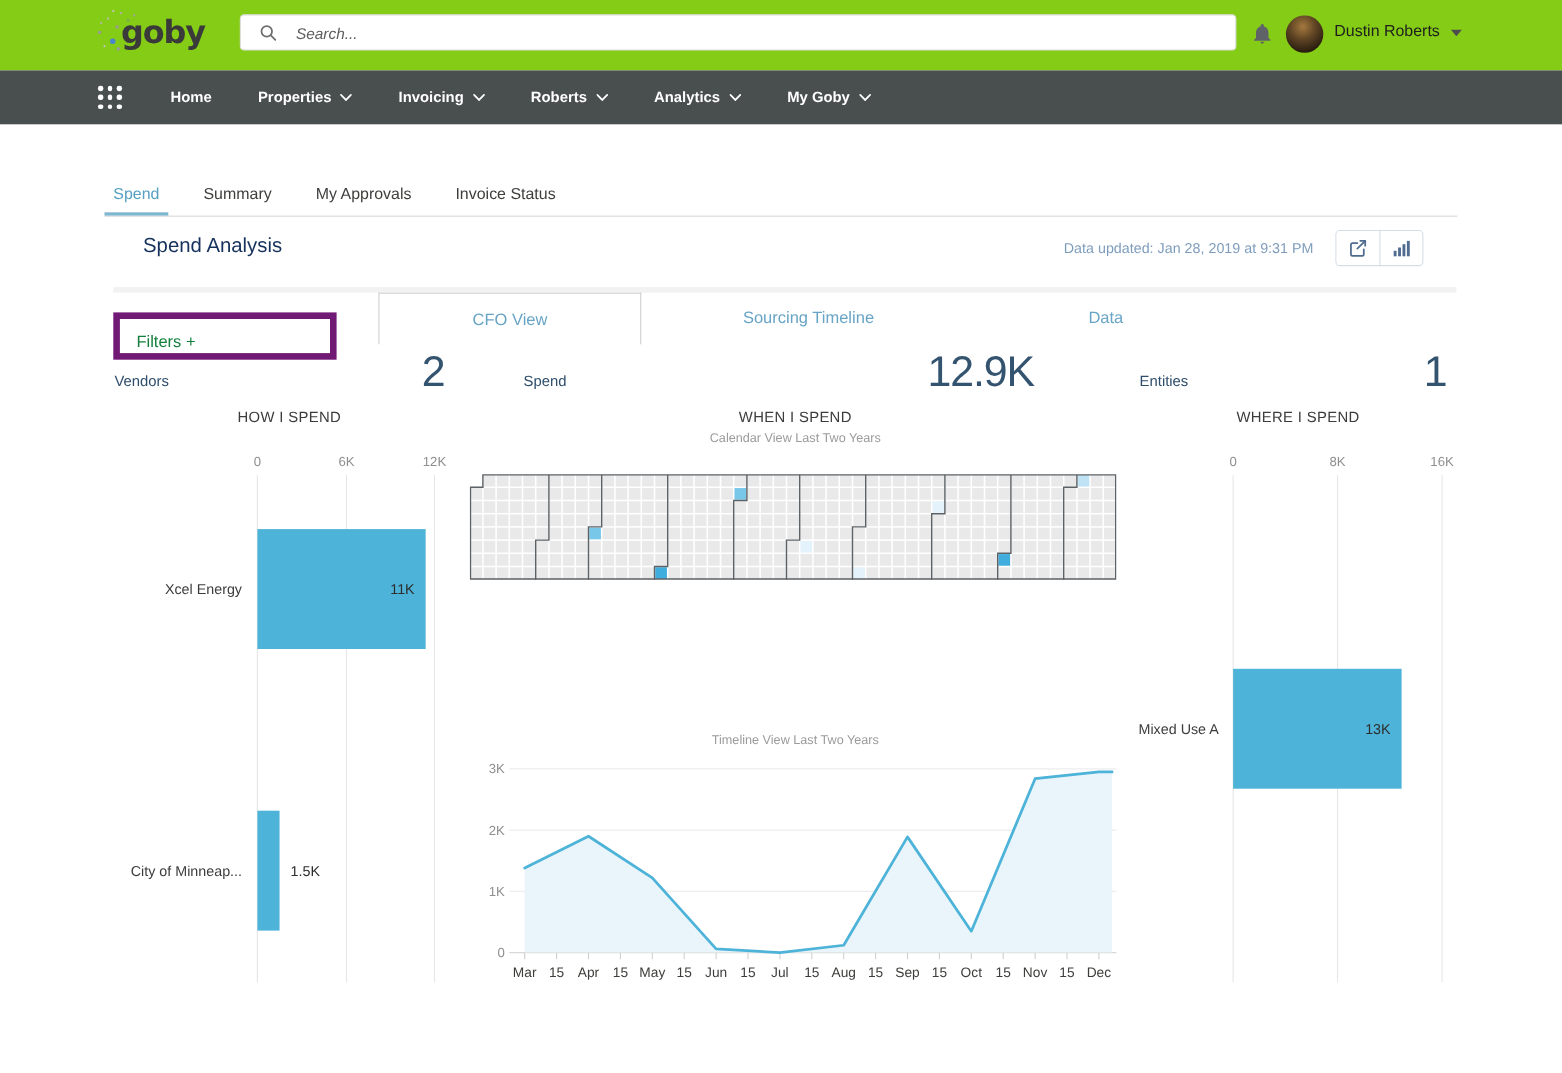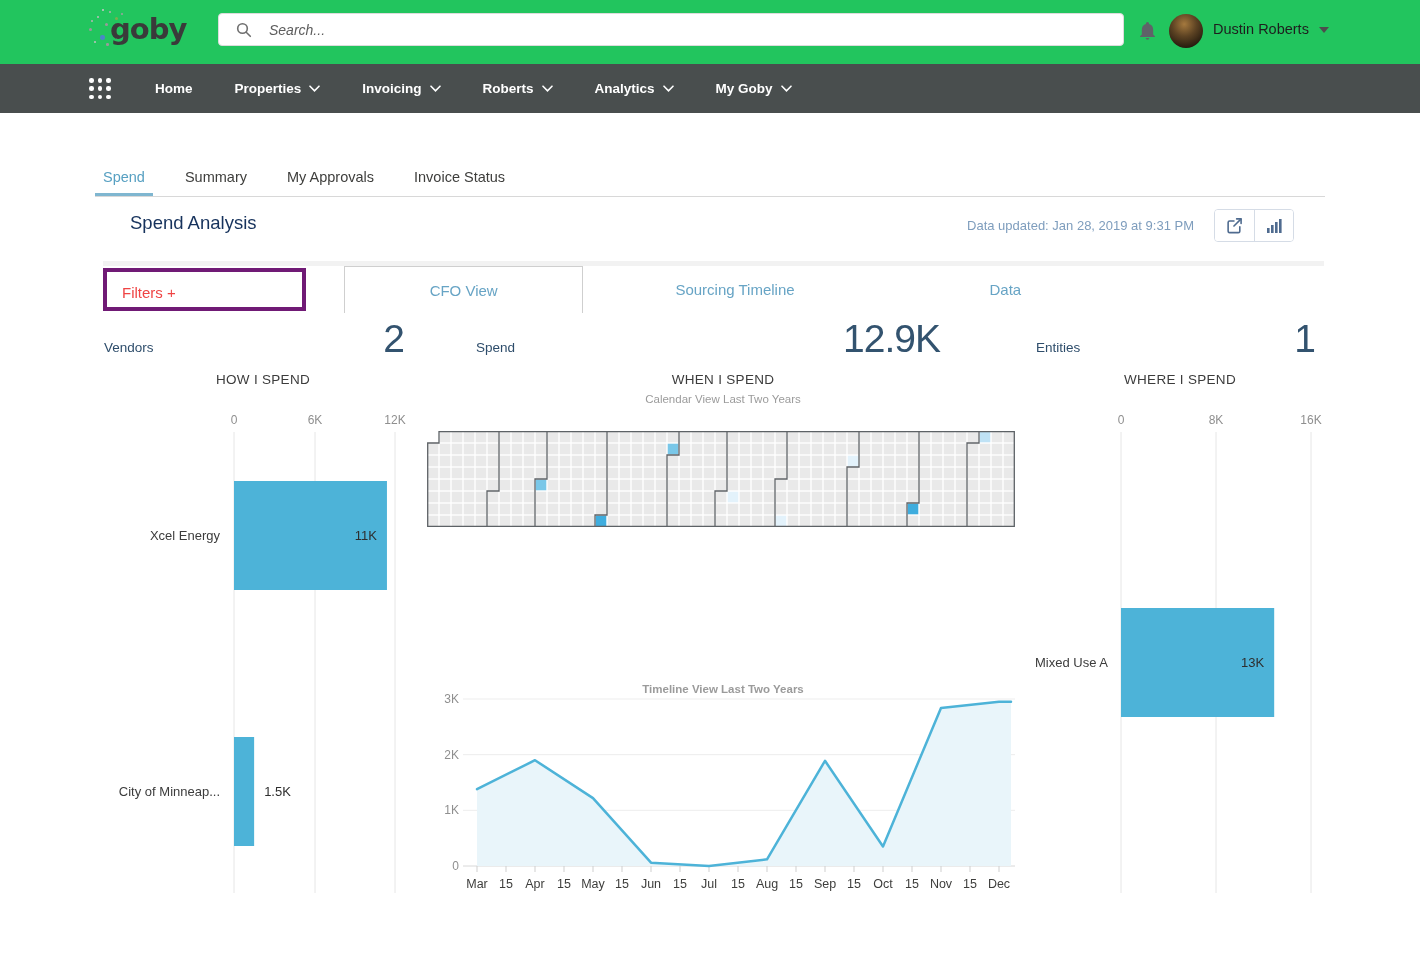--- a/index.html
+++ b/index.html
@@ -1,20 +1,20 @@
 <!DOCTYPE html>
 <html><head>
 <meta charset="utf-8">
 <style>
   html,body{margin:0;padding:0;background:#fff;}
   .page{position:relative;width:1420px;height:975px;background:#fff;overflow:hidden;
         font-family:"Liberation Sans",sans-serif;-webkit-font-smoothing:antialiased;}
 
   
-  .topbar{position:absolute;left:0;top:0;width:100%;height:64px;background:#22c55e;}
+  .topbar{position:absolute;left:0;top:0;width:100%;height:64px;background:#84cc16;}
   .logo{position:absolute;left:88px;top:8px;width:120px;height:48px;cursor:pointer;}
   .logo-dots{position:absolute;left:0;top:0;width:40px;height:46px;}
   .logo-dots i{position:absolute;border-radius:50%;}
   .logo-text{position:absolute;left:22px;top:4px;font-size:29px;font-weight:700;color:#3a3a3a;
              letter-spacing:-1px;font-family:"DejaVu Sans",sans-serif;}
   .search-box{position:absolute;left:218px;top:13px;width:906px;height:33px;border:1px solid #dcdcdc;
               border-radius:4px;display:flex;align-items:center;background:#fff;box-sizing:border-box;}
   .search-box .mag{margin-left:17px;display:flex;}
   .search-box input{border:none;outline:none;flex:1;margin-left:15px;font-size:14px;color:#333;
                     font-family:"Liberation Sans",sans-serif;background:transparent;font-style:italic;}
@@ -46,22 +46,22 @@
   .page-title{position:absolute;left:130px;top:212px;margin:0;font-size:18.5px;font-weight:400;color:#16325c;}
   .data-updated{position:absolute;right:226px;top:218px;font-size:13px;color:#7e9dbd;}
   .btn-group{position:absolute;left:1214px;top:209px;height:31px;display:flex;border:1px solid #d5dce6;
              border-radius:4px;overflow:hidden;background:#fff;}
   .btn-group button{width:39px;background:#fff;border:none;display:flex;align-items:center;
                     justify-content:center;cursor:pointer;padding:0;}
   .btn-group button + button{border-left:1px solid #d5dce6;}
 
   
   .filter-strip{position:absolute;left:103px;top:261px;width:1221px;height:5px;background:#f2f2f2;}
-  .filters-btn,.assistant-btn{position:absolute;top:268px;height:43px;border:4px solid #701a75;
-       box-sizing:border-box;line-height:41px;padding-left:15px;font-size:15px;color:#ef4444;
+  .filters-btn,.assistant-btn{position:absolute;top:284px;height:43px;border:6px solid #701a75;
+       box-sizing:border-box;line-height:41px;padding-left:15px;font-size:15px;color:#15803d;
        background:#fff;cursor:pointer;}
   .filters-btn{left:103px;width:203px;}
   .assistant-btn{left:1124px;width:200px;}
   .views{position:absolute;left:311px;top:266px;width:813px;height:47px;display:flex;}
   .view-tab{flex:1;display:flex;align-items:center;justify-content:center;font-size:15px;
             color:#67a4c5;cursor:pointer;box-sizing:border-box;background:transparent;margin-left:33px;}
   .view-tab.selected{border:1px solid #cfcfcf;border-bottom:none;background:#fff;}
 
   
   .stat{position:absolute;top:317px;display:flex;align-items:baseline;}
@@ -72,21 +72,21 @@
   #stat-2{left:1036px;width:279px;}
 
   
   .chart-col{position:absolute;top:372px;}
   .col-left{left:103px;width:320px;height:530px;}
   .col-mid{left:427px;width:592px;height:530px;}
   .col-right{left:1035px;width:290px;height:530px;}
   .chart-col h3{margin:0;text-align:center;font-size:13.5px;font-weight:500;color:#3c3c3c;
                 letter-spacing:.3px;}
   .chart-sub{position:absolute;top:21px;left:0;width:100%;text-align:center;font-size:11.5px;color:#9b9b9b;}
-  .timeline-sub{position:absolute;top:311px;left:0;width:100%;text-align:center;font-size:11.5px;color:#9b9b9b;font-weight:bold;}
+  .timeline-sub{position:absolute;top:295px;left:0;width:100%;text-align:center;font-size:11.5px;color:#9b9b9b;}
   #how-svg,#where-svg{position:absolute;left:0;top:38px;}
   #cal-svg{position:absolute;left:0;top:59px;}
   #timeline-svg{position:absolute;left:0;top:316px;}
   svg text{font-family:"Liberation Sans",sans-serif;}
 </style>
 </head>
 <body>
 
 <div class="page">
 

